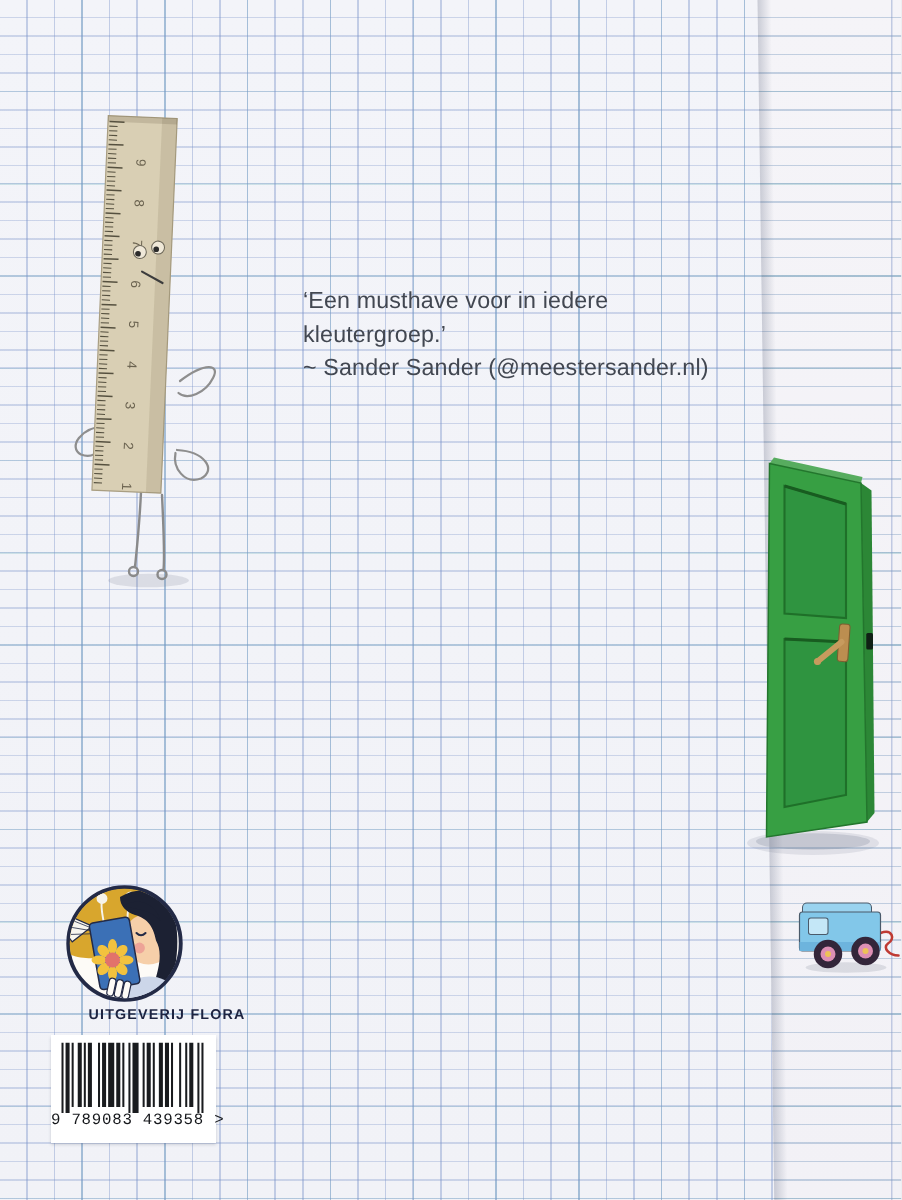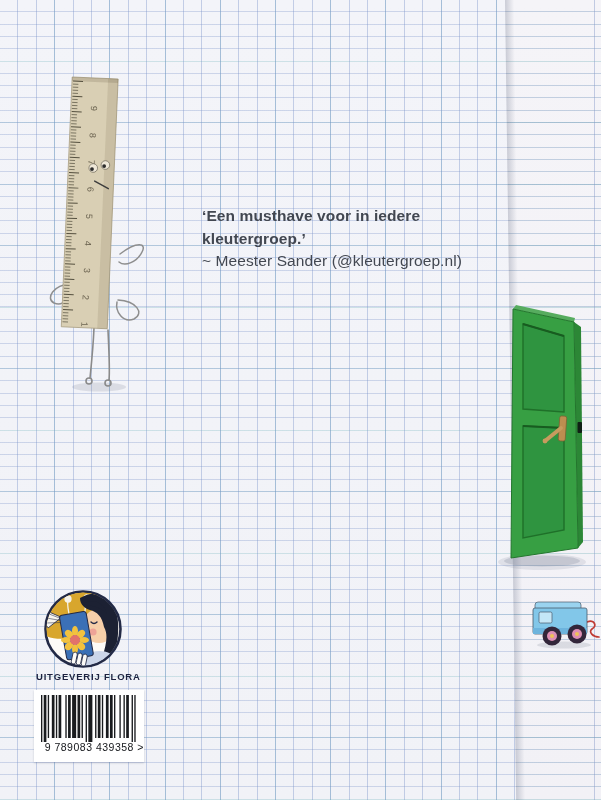--- a/index.html
+++ b/index.html
@@ -51,39 +51,40 @@
   .ruler{left:42px;top:72px;width:115px;height:335px;}
   .door{left:490px;top:292px;width:100px;height:295px;}
   .wagon{left:522px;top:592px;width:80px;height:64px;}
   
   .blurb{
     position:absolute;left:202px;top:182px;width:290px;
     font-size:15.5px;line-height:22.5px;color:var(--text);
     letter-spacing:.1px;
   }
   .blurb p{margin:0 0 9px 0;}
-  .blurb .quote{font-weight:bold;margin:23px 0 0 0;}
+  .blurb .quote{font-weight:normal;margin:8px 0 0 0;}
   .blurb .attrib{margin:0;}
   
   .logo{position:absolute;left:42px;top:588px;width:110px;}
   .logo svg{display:block;}
   .logo-label{
     position:absolute;left:-6px;top:83px;width:104px;text-align:center;
     font-size:9.5px;font-weight:bold;letter-spacing:.8px;color:var(--navy);
     white-space:nowrap;
+    padding-left:23px;
   }
   
   .barcode-box{
     position:absolute;left:34px;top:690px;width:110px;height:72px;
     background:#fff;box-shadow:0 1px 2px rgba(70,80,100,.25);
   }
   .barcode-box svg{display:block;margin:5px auto 0 auto;}
   .barcode-digits{
     margin-top:-1px;text-align:right;
-    font-family:Liberation Sans, sans-serif;
+    font-family:Liberation Mono, monospace;
     font-size:10.5px;letter-spacing:.5px;color:#14161a;white-space:nowrap;
   }
 </style>
 </head>
 <body>
 
 <main class="canvas">
 
   <div class="lined-paper"></div>
   <div class="margin-line"></div>
@@ -211,21 +212,21 @@
           <circle cx="67" cy="92.5" r="4.3" fill="#efe8d8" stroke="#6b6658" stroke-width="0.7"></circle>
           <circle cx="65.8" cy="93.7" r="1.9" fill="#2c2c2c"></circle>
         </g>
         <path d="M57,109 L71,116" stroke="#3c3c3c" stroke-width="1.4" stroke-linecap="round"></path>
       </g>
     </svg>
   </figure>
 
   <section class="blurb">
     <p class="quote">‘Een musthave voor in iedere<br>kleutergroep.’</p>
-    <p class="attrib">~ Meester Sander (@kleutergroep.nl)</p>
+    <p class="attrib">~ Sander Sander (@meestersander.nl)</p>
   </section>
 
   <figure class="door">
     <svg width="100" height="295" viewBox="0 0 100 295">
       <ellipse cx="52" cy="270" rx="44" ry="8" fill="rgba(105,115,135,.14)"></ellipse>
       <ellipse cx="52" cy="269" rx="38" ry="5.5" fill="rgba(105,115,135,.22)"></ellipse>
 
       <polygon points="23,17 84,30 85,26 26,13" fill="#57ac5f"></polygon>
 
       <polygon points="84,30 91,35 93,250 88,256" fill="#2c8736"></polygon>

